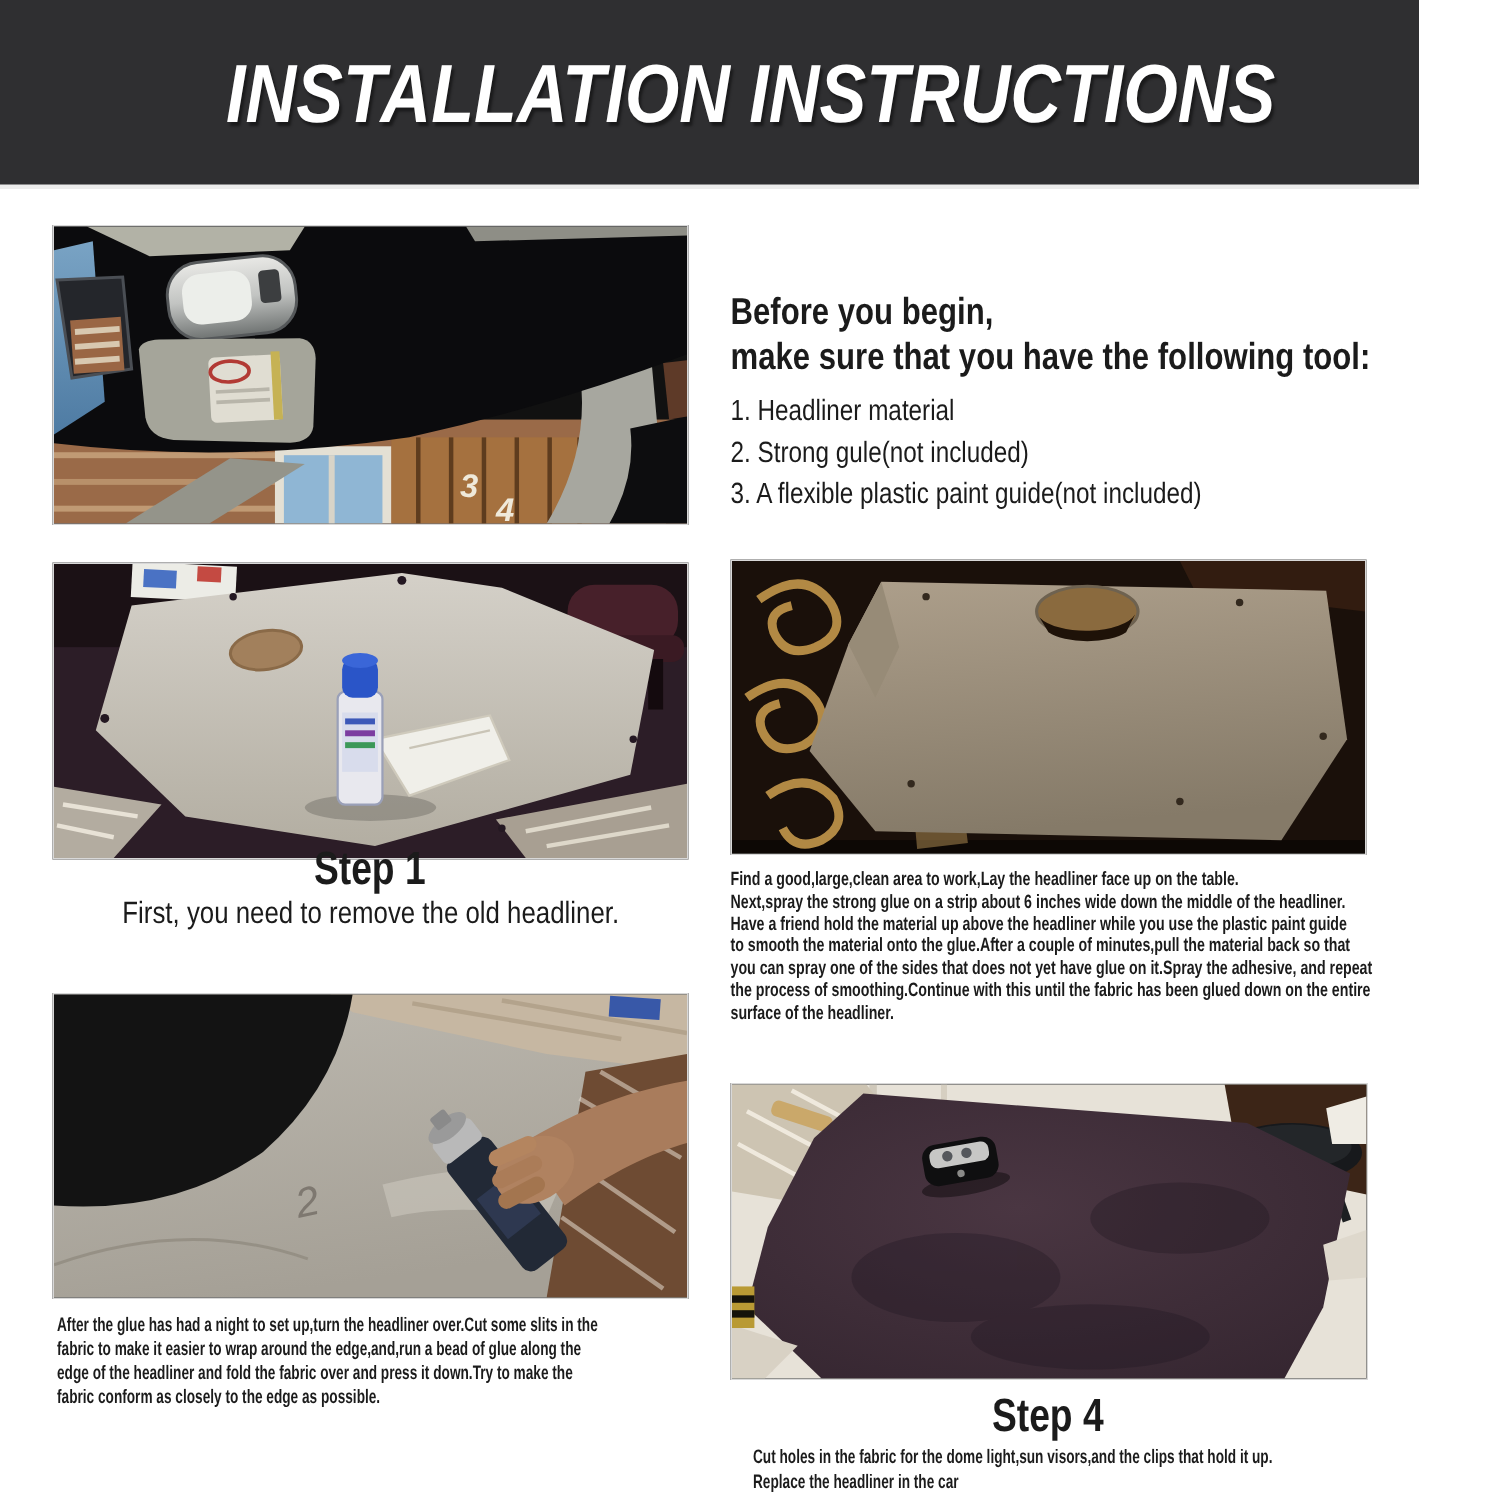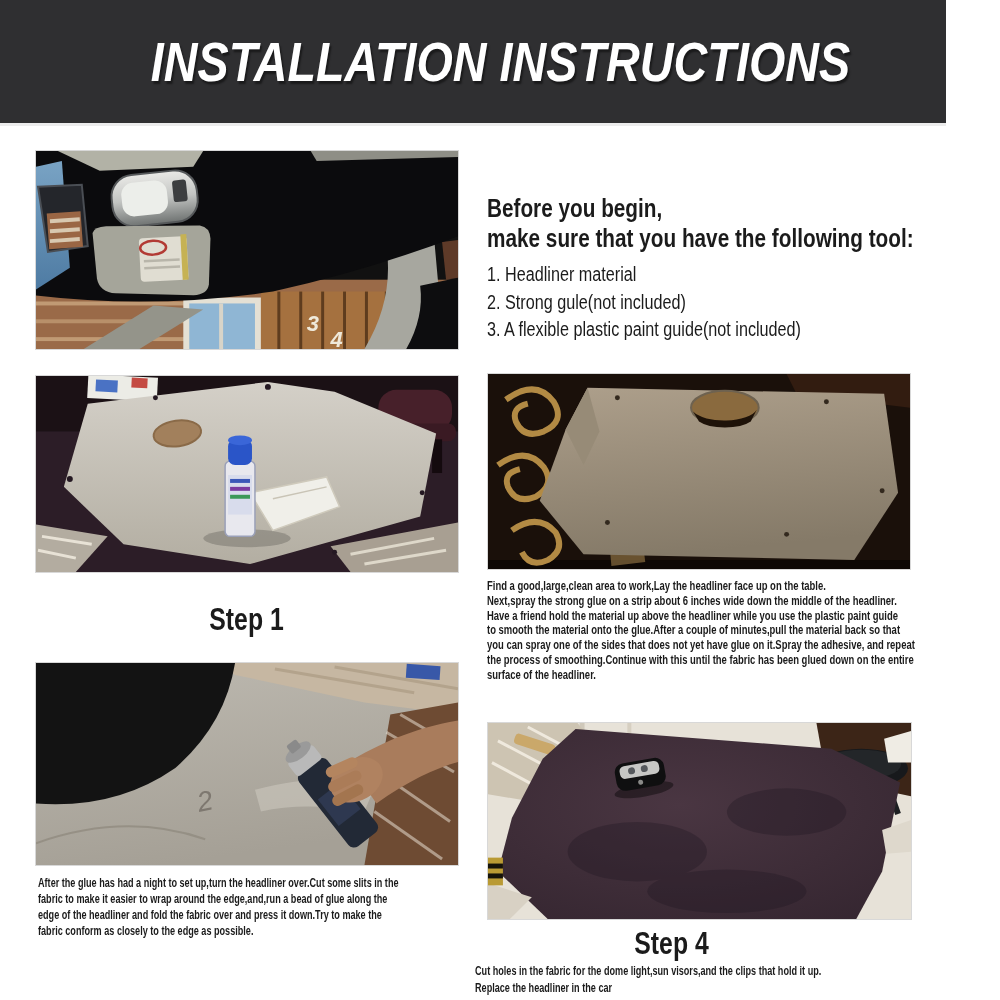--- a/index.html
+++ b/index.html
@@ -28,30 +28,30 @@
   #photo5{left:487px;top:722px;width:425px;height:198px;}
   
   .intro{position:absolute;left:487px;top:193px;width:600px;transform:scaleX(.83);transform-origin:0 0;}
   .intro .ih{font-size:25px;line-height:30px;font-weight:bold;white-space:nowrap;}
   .intro .tools{margin-top:8px;}
   .intro .tool{font-size:19.5px;line-height:27.5px;white-space:nowrap;}
   
   .cap{position:absolute;overflow:visible;}
   .cap h2{margin:0;width:424px;text-align:center;font-size:31px;line-height:33px;font-weight:bold;}
   .cap h2 span{display:inline-block;transform:scaleX(.8);transform-origin:50% 0;white-space:nowrap;}
-  #cap1{left:35px;top:603px;width:424px;}
+  #cap1{left:35px;top:562px;width:424px;}
   #cap1 .sub{width:424px;text-align:center;font-size:20.5px;line-height:24px;margin-top:2px;}
   #cap1 .sub span{display:inline-block;transform:scaleX(.84);transform-origin:50% 0;white-space:nowrap;}
   .para{font-weight:bold;transform-origin:0 0;}
   .para div{white-space:nowrap;}
   #cap2{left:487px;top:577px;width:424px;}
   #cap2 .para{margin-top:2px;font-size:12.8px;line-height:14.8px;transform:scaleX(.74);width:690px;}
   #cap3{left:35px;top:871px;width:424px;}
   #cap3 .para{margin-top:4px;margin-left:3px;font-size:13px;line-height:16px;transform:scaleX(.70);width:640px;}
-  #cap4{left:460px;top:927px;width:424px;}
+  #cap4{left:487px;top:927px;width:424px;}
   #cap4 .para{margin-top:3px;margin-left:15px;font-size:13px;line-height:16.5px;transform:scaleX(.70);width:640px;}
 </style>
 </head>
 <body>
 
 <div class="page">
 
   <header class="banner">
     <h1>INSTALLATION INSTRUCTIONS</h1>
   </header>
@@ -227,20 +227,21 @@
           <circle cx="340" cy="28" r="2.5"></circle>
         <circle cx="120" cy="150" r="2.5"></circle>
           <circle cx="300" cy="162" r="2.5"></circle>
           <circle cx="396" cy="118" r="2.5"></circle>
       </g>
     </svg>
   </figure>
 
   <div class="cap" id="cap1">
     <h2><span>Step 1</span></h2>
+    <div class="sub"><span>First, you need to remove the old headliner.</span></div>
   </div>
 
   <div class="cap" id="cap2">
     <div class="para">
       <div>Find a good,large,clean area to work,Lay the headliner face up on the table.</div>
       <div>Next,spray the strong glue on a strip about 6 inches wide down the middle of the headliner.</div>
       <div>Have a friend hold the material up above the headliner while you use the plastic paint guide</div>
       <div>to smooth the material onto the glue.After a couple of minutes,pull the material back so that</div>
       <div>you can spray one of the sides that does not yet have glue on it.Spray the adhesive, and repeat</div>
       <div>the process of smoothing.Continue with this until the fabric has been glued down on the entire</div>

